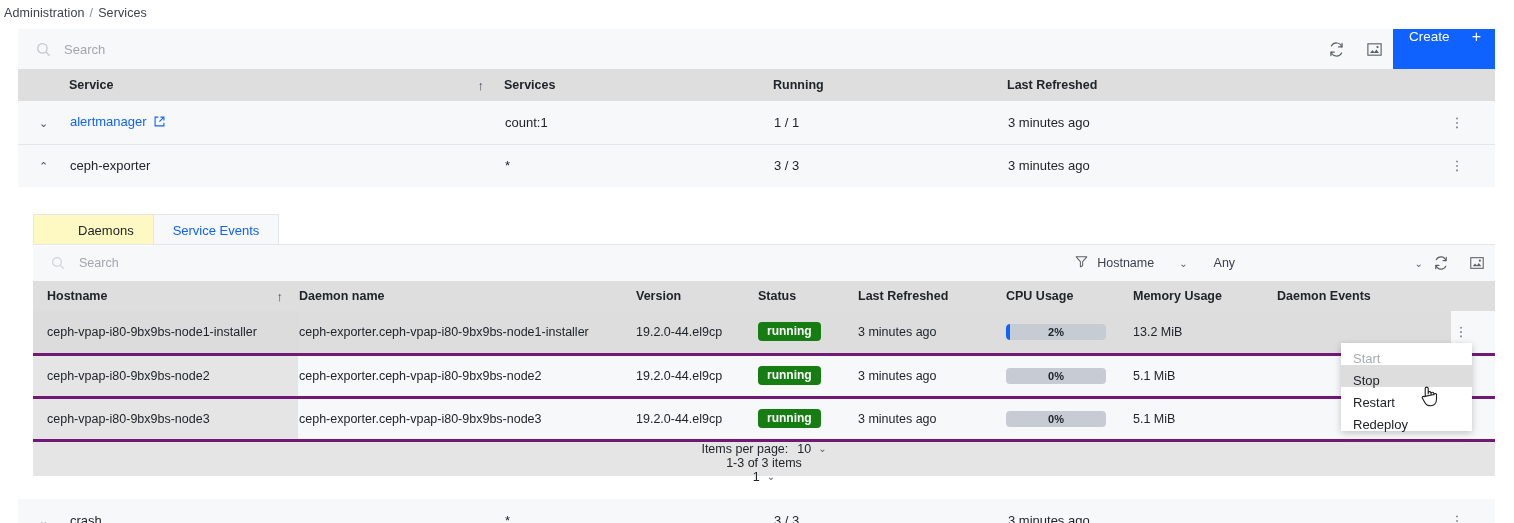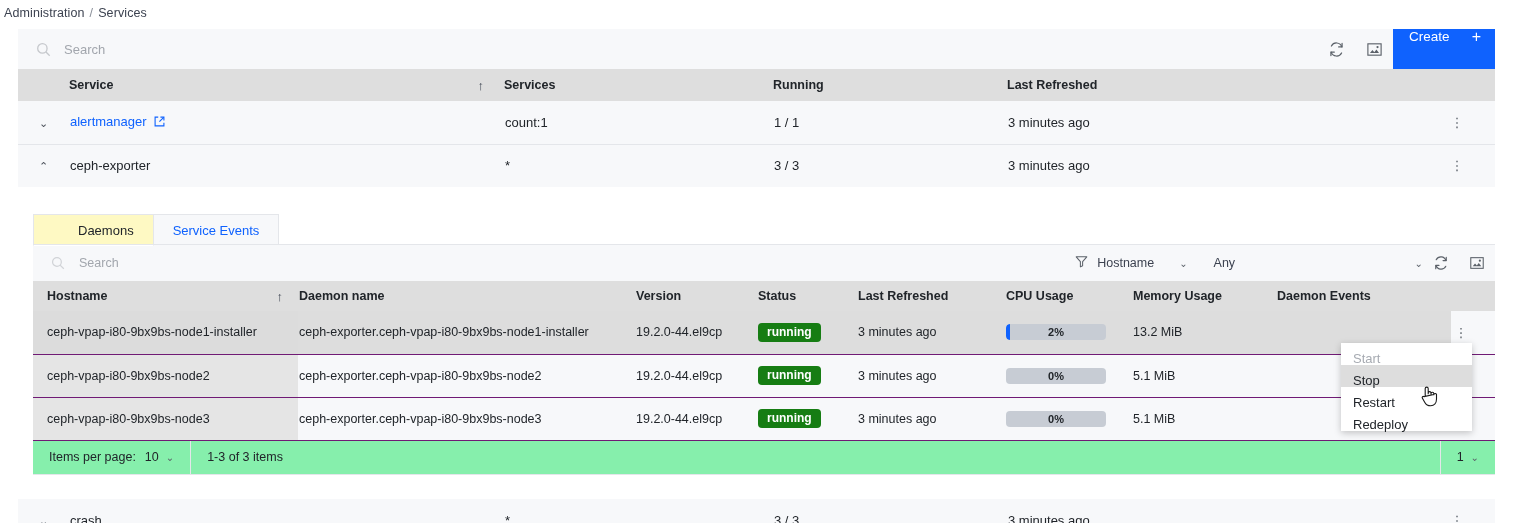--- a/index.html
+++ b/index.html
@@ -126,21 +126,21 @@
   .inner-head th {
     background: #dedede; height: 30px;
     font-size: 12.5px; font-weight: bold; color: #21252a;
     text-align: left; vertical-align: middle;
   }
   .inner-head th .sortarrow { margin-right: 14px; }
   .inner-row td {
     height: 43px; font-size: 12.5px; color: #21252a;
     vertical-align: middle;
     background: #f7f8fa;
-    border-bottom: 1px solid #701a75;
+    border-bottom: 3px solid #701a75;
   }
   .inner-row.sel td { background: #dddddd; }
   .inner-row.sel td.first { background: #dddddd; }
   .inner-row td.first { background: #e5e5e5; }
   .inner-row.sel td.first { background: #dcdcdc; }
 
   .badge-running {
     display: inline-block; background: #167d13; color: #fff;
     font-size: 12px; font-weight: bold;
     padding: 3px 9px 4px; border-radius: 4px; line-height: 1;
@@ -152,24 +152,25 @@
     overflow: hidden;
   }
   .cpu-fill {
     position: absolute; left: 0; top: 0; bottom: 0;
     background: #0f62fe; border-radius: 4px 0 0 4px;
   }
   .cpu-label { position: relative; font-size: 11px; font-weight: bold; color: #21252a; }
 
   
   .pager {
-    height: 34px; background: #86efac;
+    height: 34px; background: #e5e5e5;
     display: flex; align-items: center;
     font-size: 12.5px; color: #21252a;
     border-bottom: 1px solid #e4e6ea;
+    flex-direction: column;
   }
   .pager .cell { display: flex; align-items: center; height: 100%; padding: 0 16px; }
   .pager .divider { width: 1px; height: 100%; background: #e4e6ea; }
   .pager .sel { display: inline-flex; align-items: center; gap: 7px; cursor: pointer; margin-left: 9px; }
   .pager .caret { font-size: 10px; color: #5b6169; }
 
   
   .menu {
     position: absolute; left: 1341px; top: 343px;
     width: 131px; background: #ffffff;

